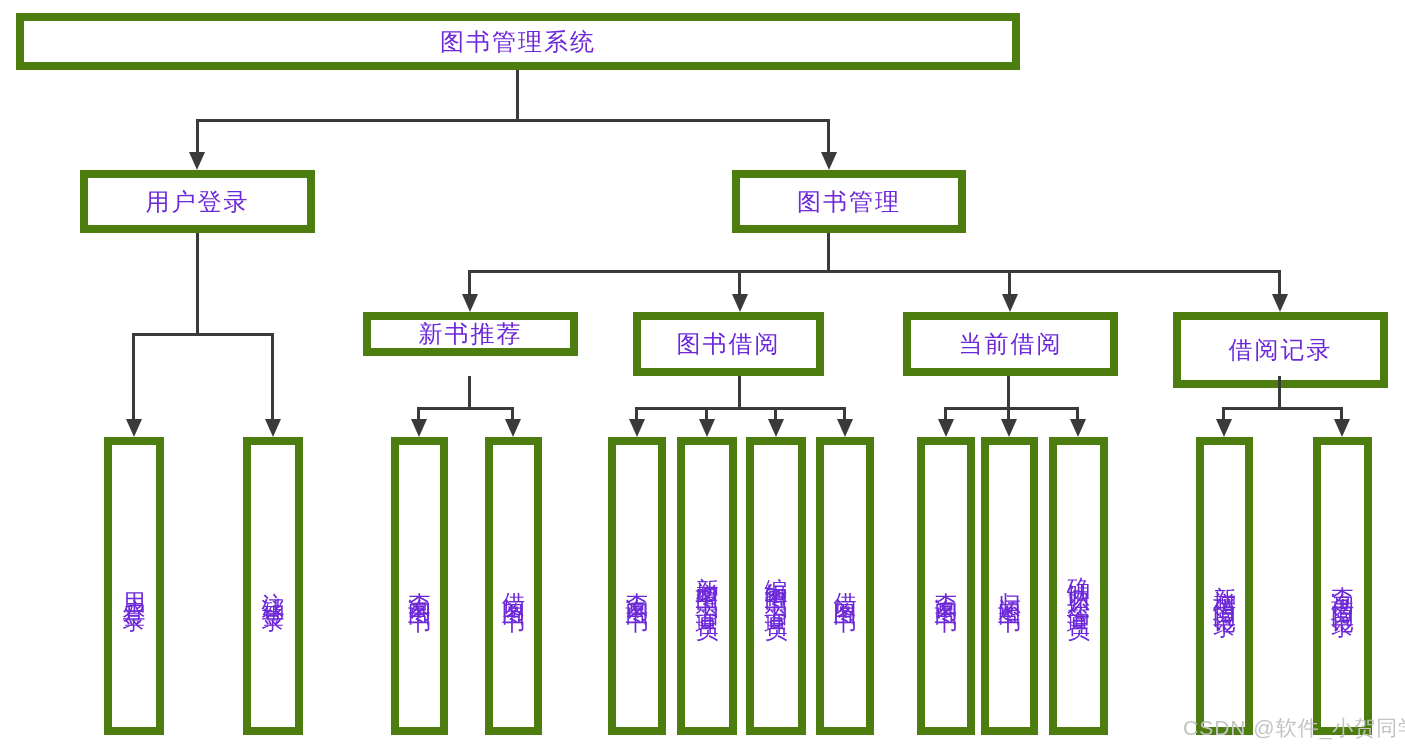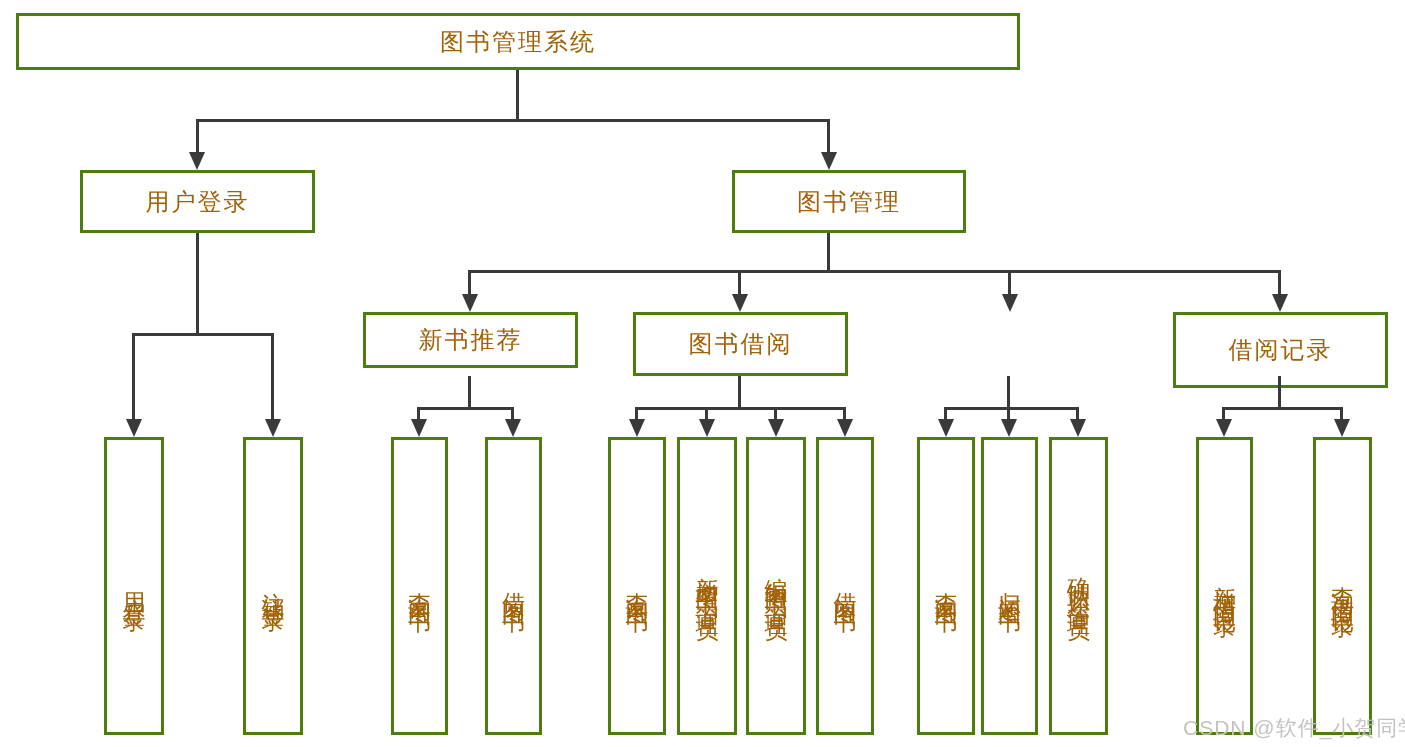--- a/index.html
+++ b/index.html
@@ -6,26 +6,26 @@
   .stage{
     position:relative;
     width:1405px;height:747px;
     background:#ffffff;
     font-family:"Liberation Sans",sans-serif;
     overflow:hidden;
   }
   .node{
     position:absolute;
     box-sizing:border-box;
-    border:3px solid #4d7c0f;
+    border:8px solid #4d7c0f;
     background:#ffffff;
     display:flex;
     align-items:center;
     justify-content:center;
-    color:#a16207;
+    color:#6d28d9;
   }
   .node.h{
     font-size:24px;
     letter-spacing:2px;
     text-align:center;
   }
   .node.v{
     writing-mode:vertical-lr;
     text-orientation:mixed;
     font-size:23px;
@@ -53,22 +53,23 @@
 </head>
 <body>
 
 <div class="stage">
 
   <div class="node h" style="left:16px;top:13px;width:1004px;height:57px;">图书管理系统</div>
 
   <div class="node h" style="left:80px;top:170px;width:235px;height:63px;">用户登录</div>
   <div class="node h" style="left:712px;top:170px;width:234px;height:63px;margin-left:20px;">图书管理</div>
 
-  <div class="node h" style="left:363px;top:312px;width:215px;height:56px;">新书推荐</div>
-  <div class="node h" style="left:633px;top:312px;width:215px;height:64px;">图书借阅</div>
+  <div class="node h" style="left:363px;top:312px;width:215px;height:44px;">新书推荐</div>
+  <div class="node h" style="left:633px;top:312px;width:191px;height:64px;">图书借阅</div>
+  <div class="node h" style="left:903px;top:312px;width:215px;height:64px;">当前借阅</div>
   <div class="node h" style="left:1173px;top:312px;width:215px;height:76px;">借阅记录</div>
 
   <div class="node v" style="left:104px;top:437px;width:60px;height:298px;">用户登录</div>
   <div class="node v" style="left:243px;top:437px;width:60px;height:298px;">注销登录</div>
 
   <div class="node v" style="left:391px;top:437px;width:57px;height:298px;">查询图书</div>
   <div class="node v" style="left:485px;top:437px;width:57px;height:298px;">借阅图书</div>
 
   <div class="node v" style="left:608px;top:437px;width:58px;height:298px;">查询图书</div>
   <div class="node v" style="left:677px;top:437px;width:60px;height:298px;">新增图书（管理员）</div>

